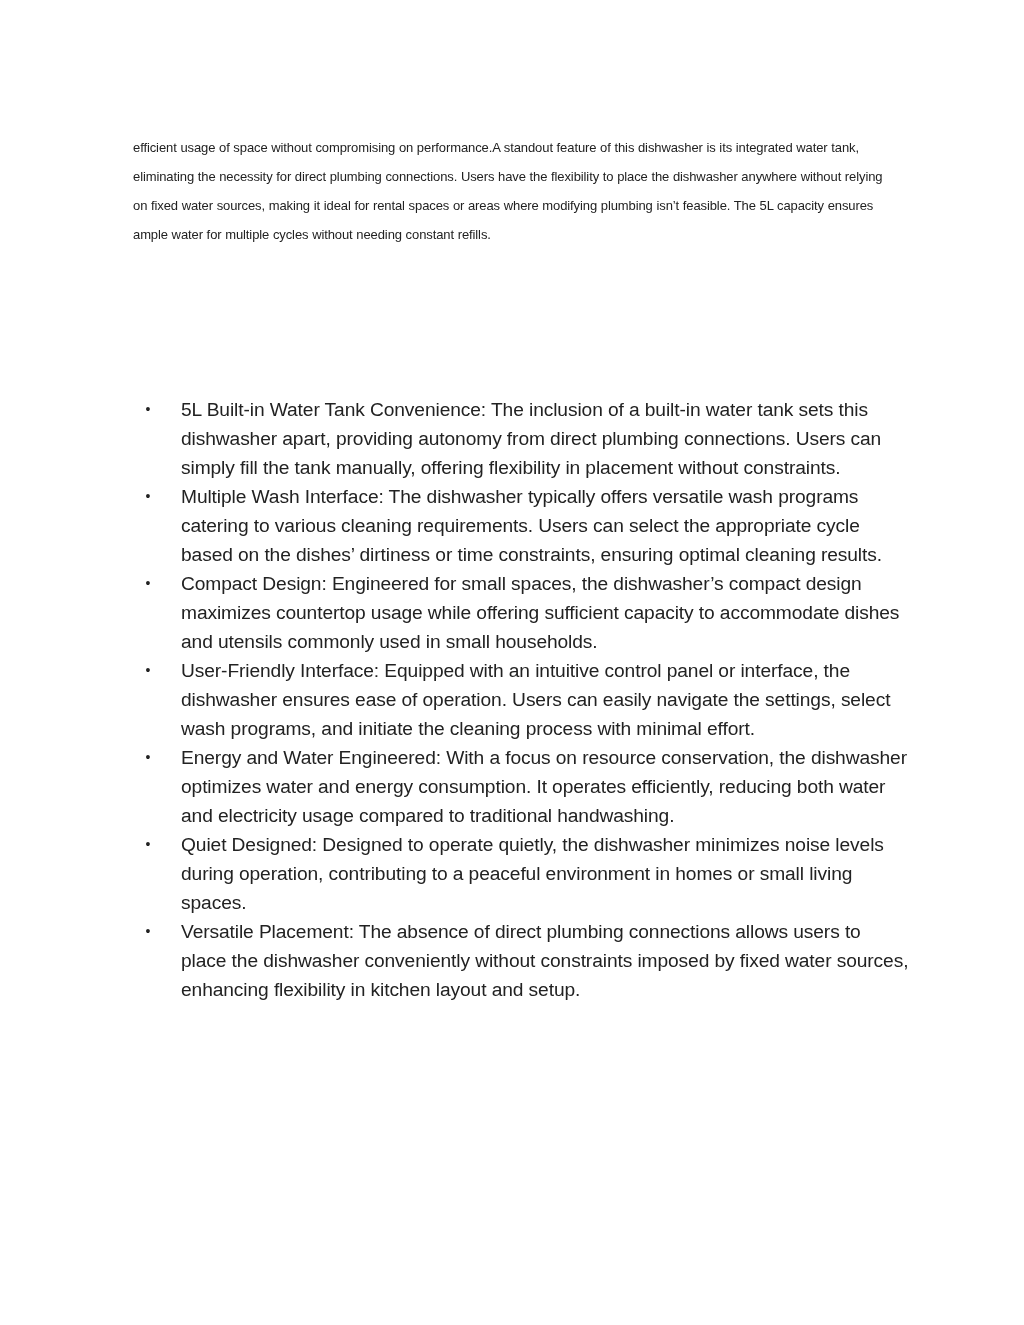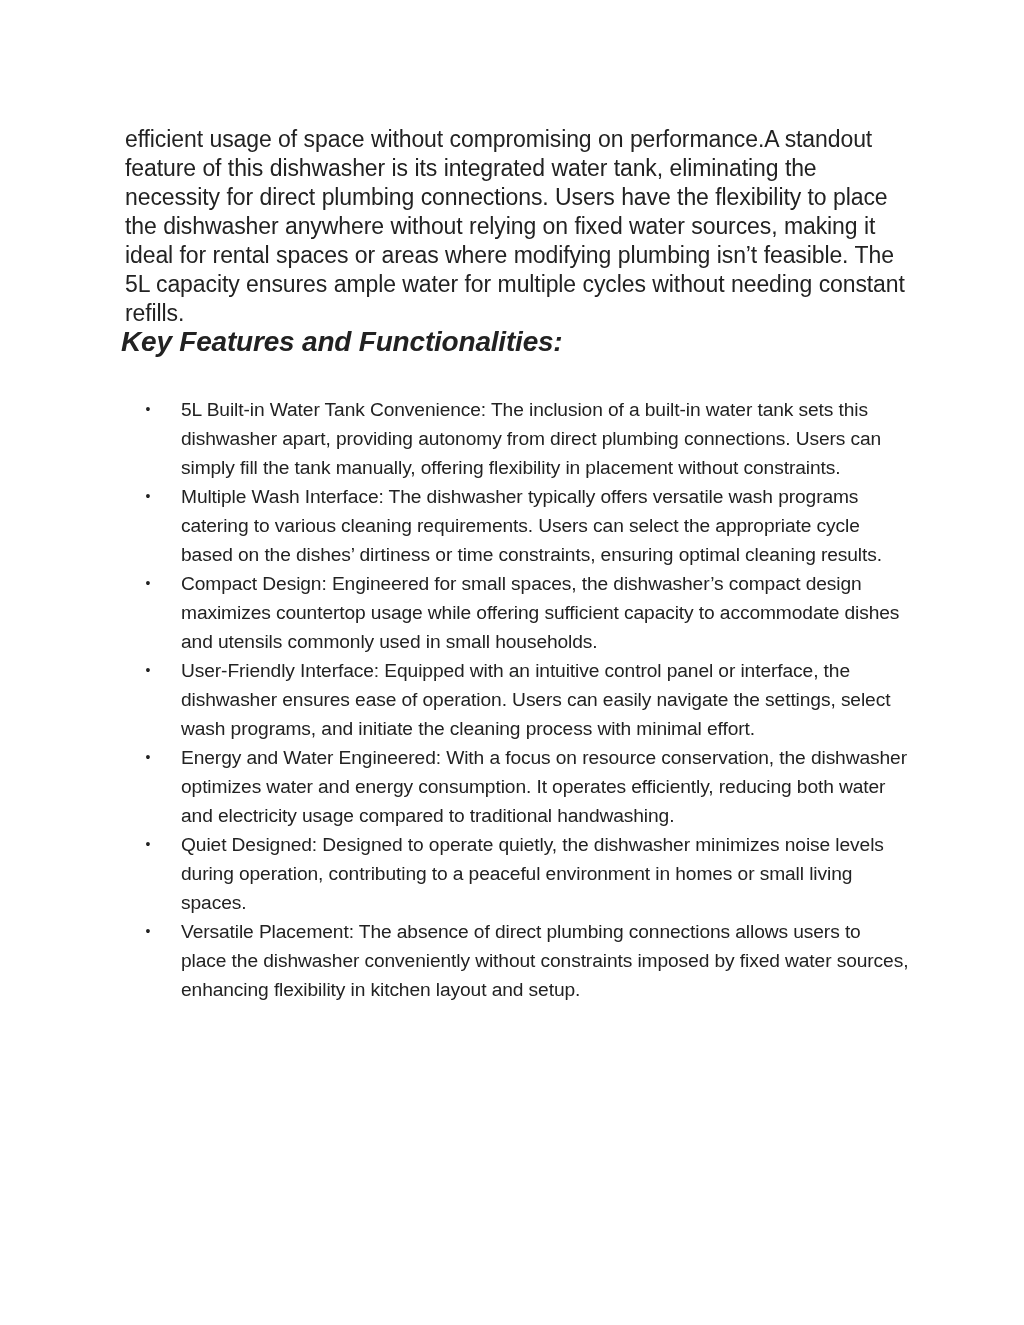--- a/index.html
+++ b/index.html
@@ -15,23 +15,23 @@
       font-family: "Liberation Sans", "DejaVu Sans", sans-serif;
       color: #222222;
     }
     .page {
       position: absolute;
       left: 121px;
       top: 121px;
       width: 790px;
     }
     .intro {
-      font-size: 23px;
+      font-size: 13px;
       line-height: 29px;
-      margin: 4px;
+      margin: 12px;
       letter-spacing: -0.1px;
       word-spacing: 0.2px;
     }
     .heading {
       margin: 0;
       position: absolute;
       top: 205px;
       left: 0;
       font-size: 28px;
       font-weight: bold;
@@ -66,21 +66,20 @@
     .feature-title {
       font-weight: normal;
     }
   </style>
 </head>
 <body>
 
 <div class="page">
   <p class="intro">efficient usage of space without compromising on performance.A standout feature of this dishwasher is its integrated water tank, eliminating the necessity for direct plumbing connections. Users have the flexibility to place the dishwasher anywhere without relying on fixed water sources, making it ideal for rental spaces or areas where modifying plumbing isn’t feasible. The 5L capacity ensures ample water for multiple cycles without needing constant refills.</p>
 
-  <h2 class="heading">Key Features and Functionalities:</h2>
 
   <ul class="features">
     <li class="feature">
       <span class="bullet">•</span>
       <span class="feature-title">5L Built-in Water Tank Convenience:</span><span class="feature-text"> The inclusion of a built-in water tank sets this dishwasher apart, providing autonomy from direct plumbing connections. Users can simply fill the tank manually, offering flexibility in placement without constraints.</span>
     </li>
     <li class="feature">
       <span class="bullet">•</span>
       <span class="feature-title">Multiple Wash Interface:</span><span class="feature-text"> The dishwasher typically offers versatile wash programs catering to various cleaning requirements. Users can select the appropriate cycle based on the dishes’ dirtiness or time constraints, ensuring optimal cleaning results.</span>
     </li>

